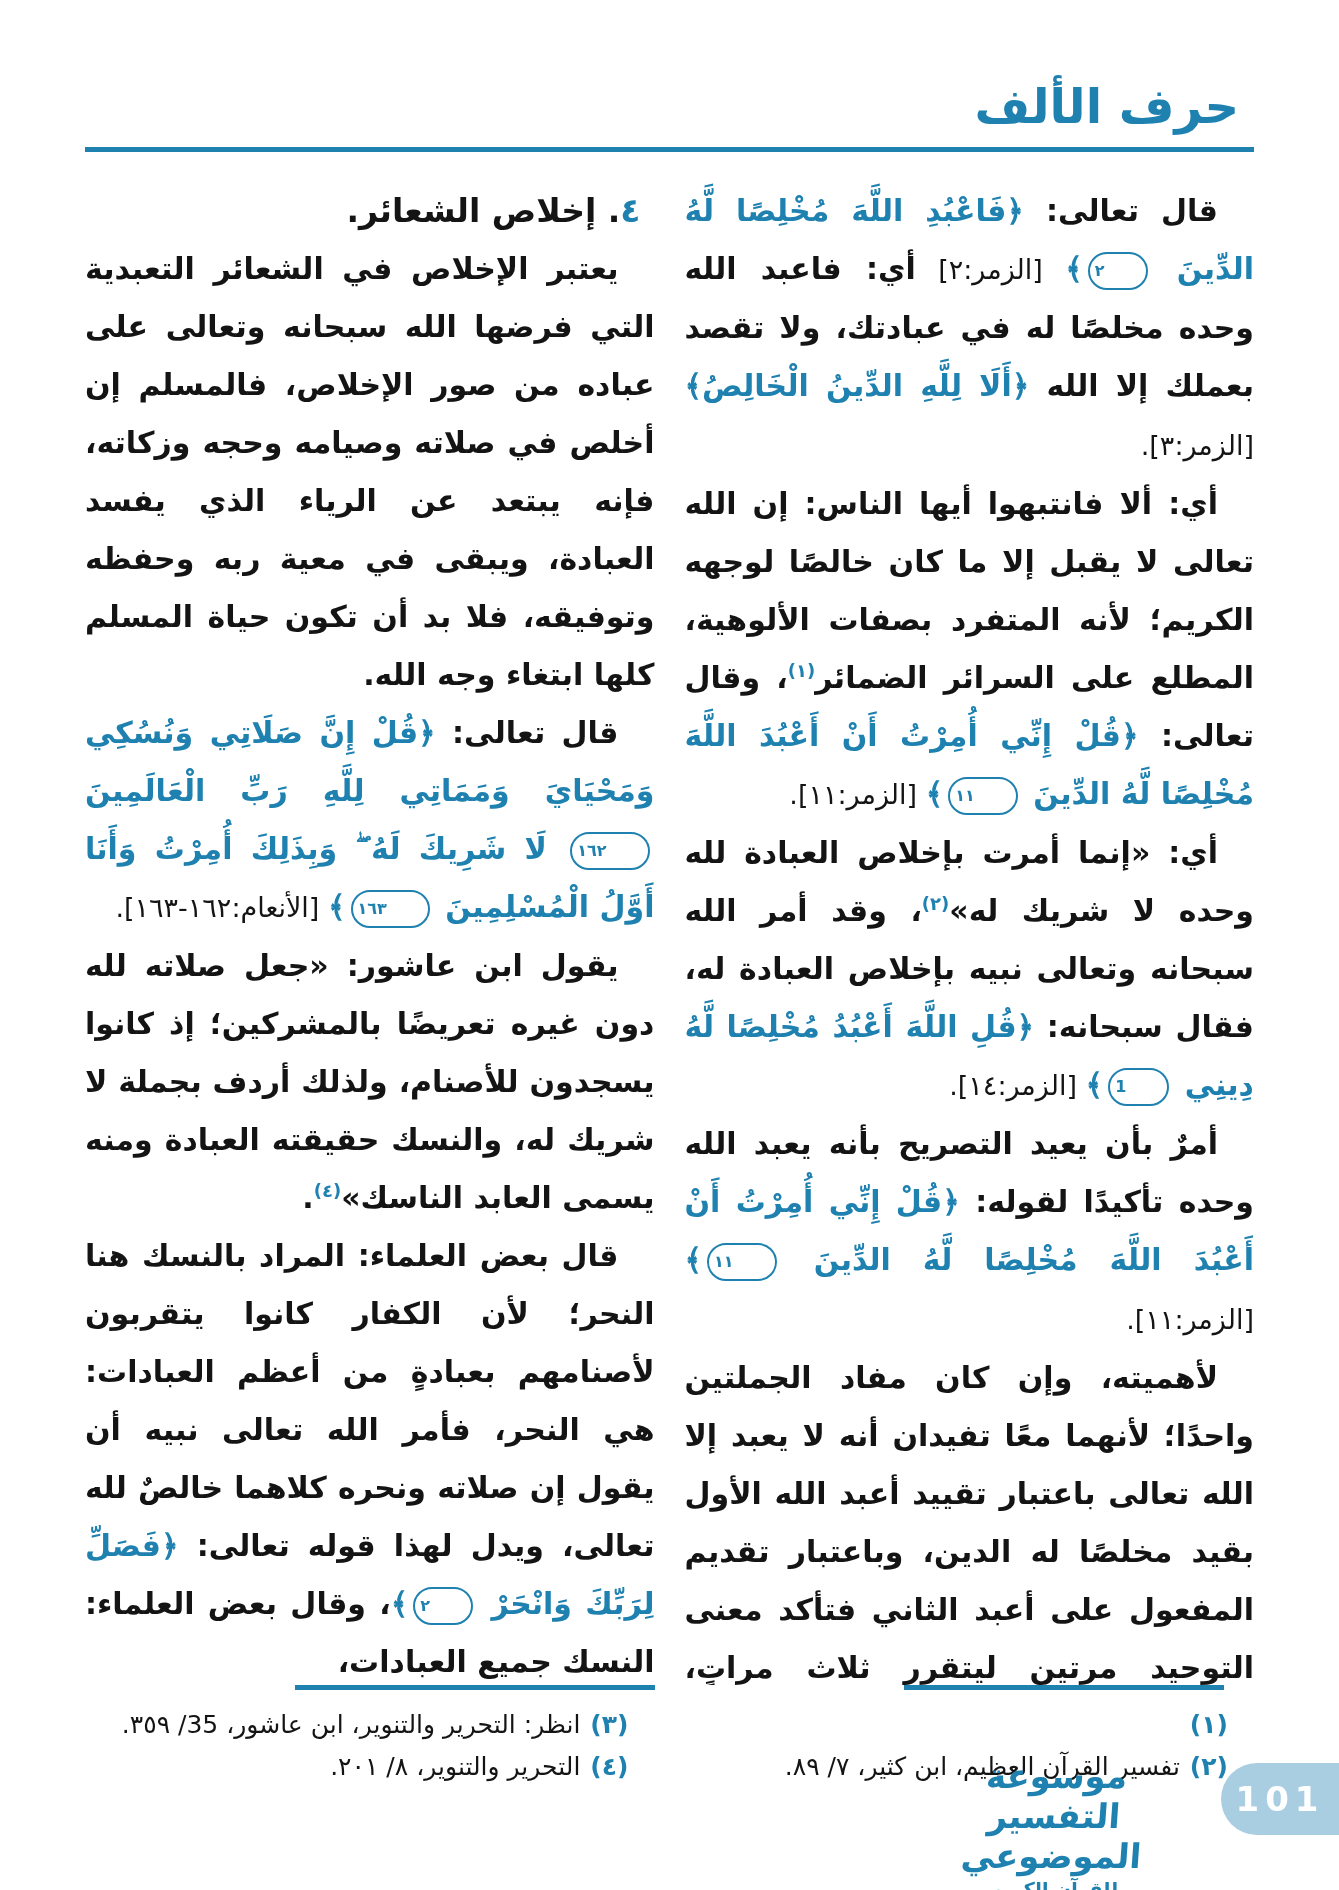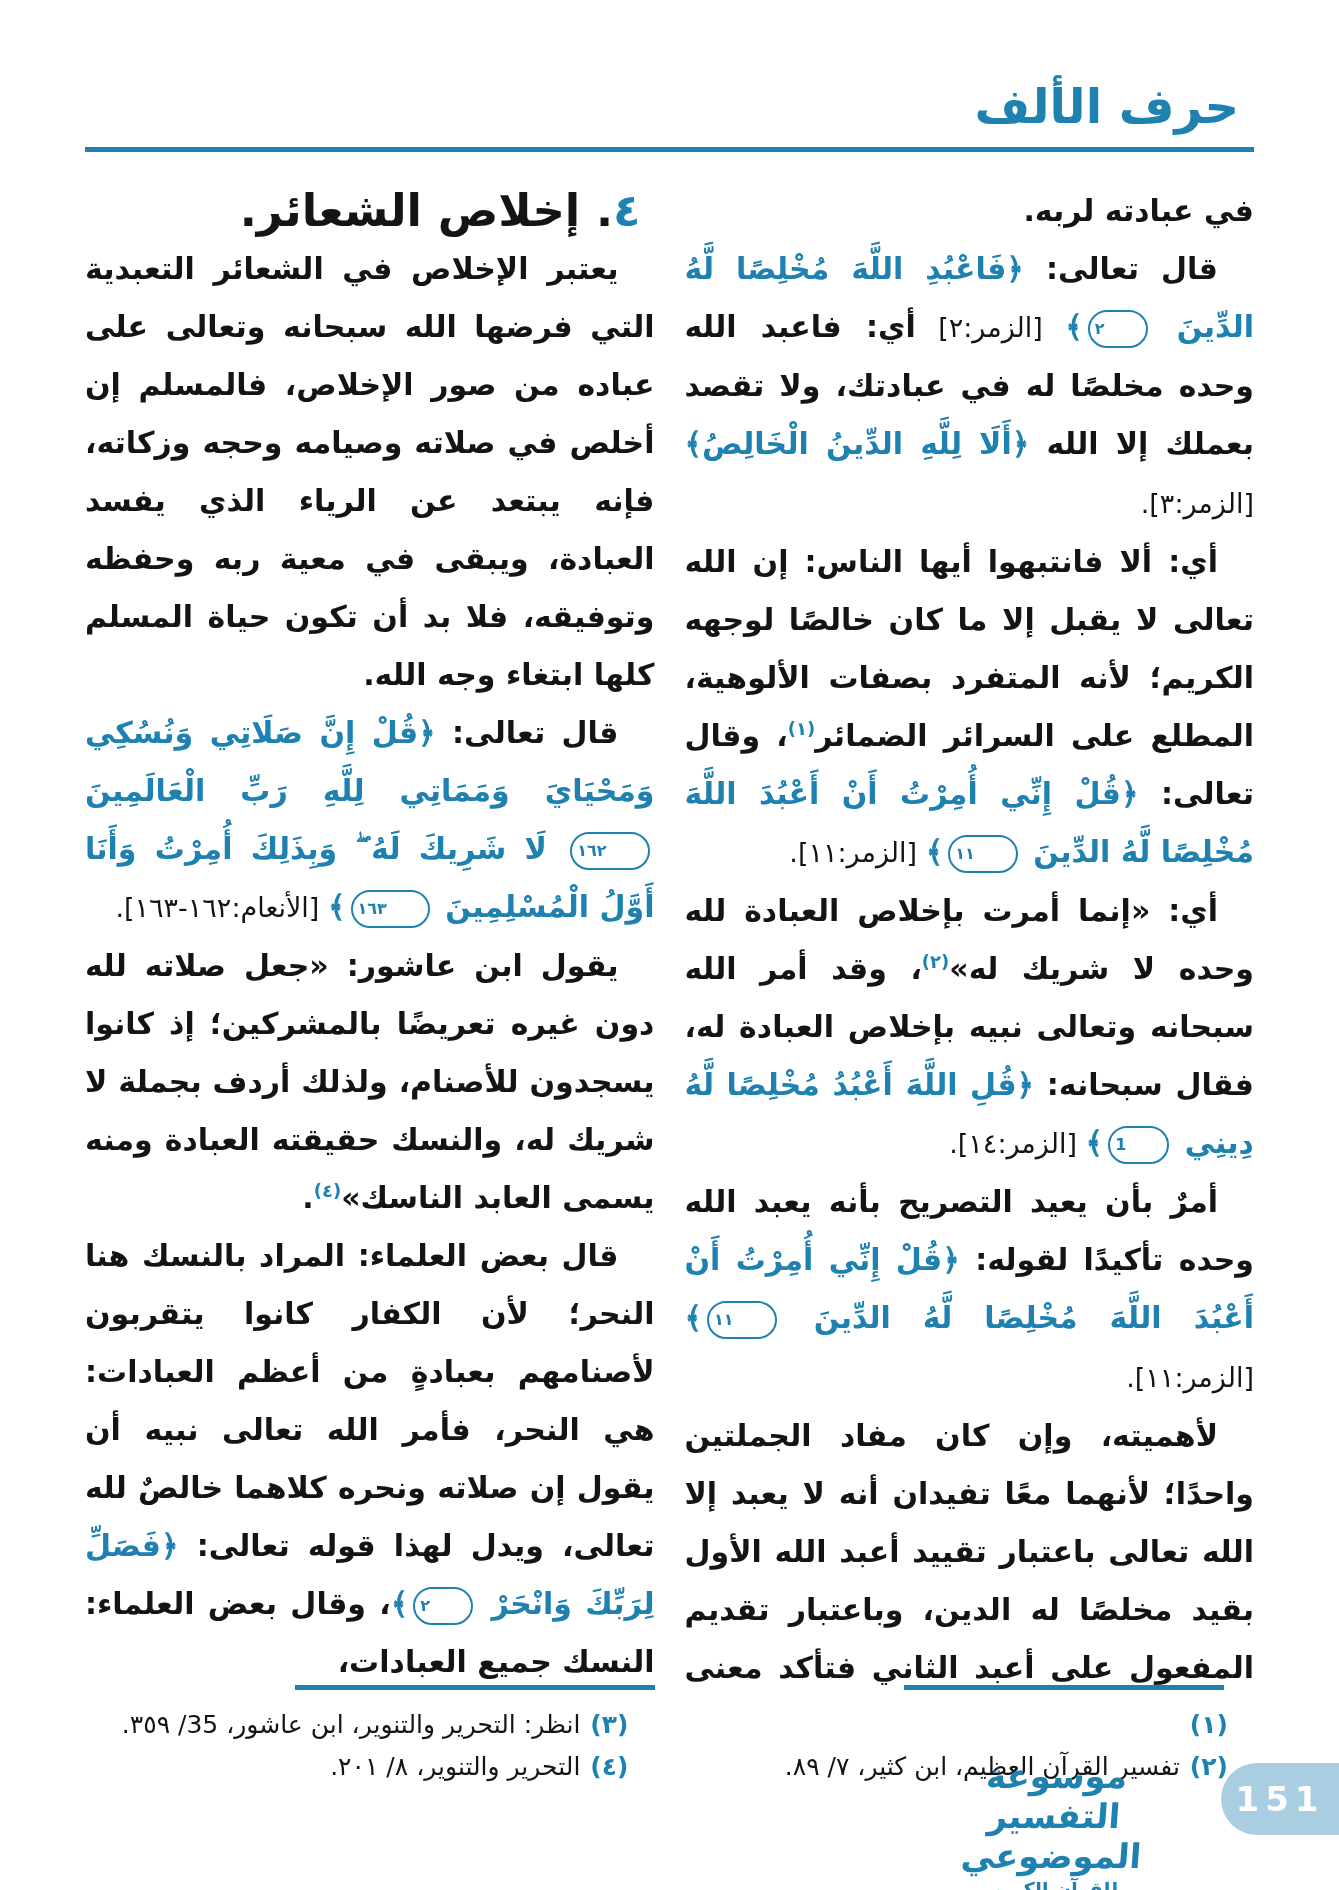--- a/index.html
+++ b/index.html
@@ -30,21 +30,21 @@
     display:flex;gap:30px;direction:rtl;
   }
   .col{flex:1;display:flex;flex-direction:column;min-width:0;}
   .col-text{flex:1;overflow:hidden;}
   .para{
     margin:0;text-align:justify;
     font-size:30px;font-weight:bold;line-height:58px;
     text-indent:36px;
   }
   .para.cont{text-indent:0;}
-  .para.heading{font-size:45px;text-indent:14px;}
+  .para.heading{font-size:33px;text-indent:14px;}
   .seg-n{color:#141414;}
   .seg-h{color:#141414;}
   .seg-hn{color:var(--accent);}
   .seg-q{color:var(--accent);font-weight:bold;}
   .seg-r{color:#141414;font-weight:normal;font-size:27px;}
   .seg-f{
     color:var(--accent);font-size:18px;font-weight:bold;
     vertical-align:super;line-height:0;
   }
   .seg-m{
@@ -89,21 +89,20 @@
 <div class="page" style="--accent: #1e81b0; --badge: #a9cee2;">
 
   <div class="header-title">حرف الألف</div>
 
   <div class="header-rule"></div>
 
   <div class="columns">
 
     <section class="col">
       <div class="col-text">
-          <p class="para cont"><span class="seg-n">في عبادته لربه.</span></p>
           <p class="para"><span class="seg-n">قال تعالى: </span><span class="seg-q">﴿فَاعْبُدِ اللَّهَ مُخْلِصًا لَّهُ الدِّينَ </span><span class="seg-m">٢</span><span class="seg-q">﴾</span><span class="seg-r"> [الزمر:٢] </span><span class="seg-n">أي: فاعبد الله وحده مخلصًا له في عبادتك، ولا تقصد بعملك إلا الله </span><span class="seg-q">﴿أَلَا لِلَّهِ الدِّينُ الْخَالِصُ﴾</span><span class="seg-r"> [الزمر:٣].</span></p>
           <p class="para"><span class="seg-n">أي: ألا فانتبهوا أيها الناس: إن الله تعالى لا يقبل إلا ما كان خالصًا لوجهه الكريم؛ لأنه المتفرد بصفات الألوهية، المطلع على السرائر الضمائر</span><span class="seg-f">(١)</span><span class="seg-n">، وقال تعالى: </span><span class="seg-q">﴿قُلْ إِنِّي أُمِرْتُ أَنْ أَعْبُدَ اللَّهَ مُخْلِصًا لَّهُ الدِّينَ </span><span class="seg-m">١١</span><span class="seg-q">﴾</span><span class="seg-r"> [الزمر:١١].</span></p>
           <p class="para"><span class="seg-n">أي: «إنما أمرت بإخلاص العبادة لله وحده لا شريك له»</span><span class="seg-f">(٢)</span><span class="seg-n">، وقد أمر الله سبحانه وتعالى نبيه بإخلاص العبادة له، فقال سبحانه: </span><span class="seg-q">﴿قُلِ اللَّهَ أَعْبُدُ مُخْلِصًا لَّهُ دِينِي </span><span class="seg-m">1</span><span class="seg-q">﴾</span><span class="seg-r"> [الزمر:١٤].</span></p>
           <p class="para"><span class="seg-n">أمرٌ بأن يعيد التصريح بأنه يعبد الله وحده تأكيدًا لقوله: </span><span class="seg-q">﴿قُلْ إِنِّي أُمِرْتُ أَنْ أَعْبُدَ اللَّهَ مُخْلِصًا لَّهُ الدِّينَ </span><span class="seg-m">١١</span><span class="seg-q">﴾</span><span class="seg-r"> [الزمر:١١].</span></p>
           <p class="para"><span class="seg-n">لأهميته، وإن كان مفاد الجملتين واحدًا؛ لأنهما معًا تفيدان أنه لا يعبد إلا الله تعالى باعتبار تقييد أعبد الله الأول بقيد مخلصًا له الدين، وباعتبار تقديم المفعول على أعبد الثاني فتأكد معنى التوحيد مرتين ليتقرر ثلاث مراتٍ، وتمهيدًا لقوله: فاعبدوا ما</span></p>
         </div>
       <div class="fn-sep sep-right"></div>
       <div class="footnotes">
           <div class="fn-row">
             <span class="fn-num">(١)</span>
@@ -137,16 +136,16 @@
     </section>
 
   </div>
 
   <div class="logo">
     <div class="logo-line1">موسوعة التفسير الموضوعي</div>
     <div class="logo-line2">للقرآن الكريم</div>
   </div>
 
   <div class="page-badge">
-    <span>151</span>
+    <span>101</span>
   </div>
 
 </div>
 
 </body></html>

